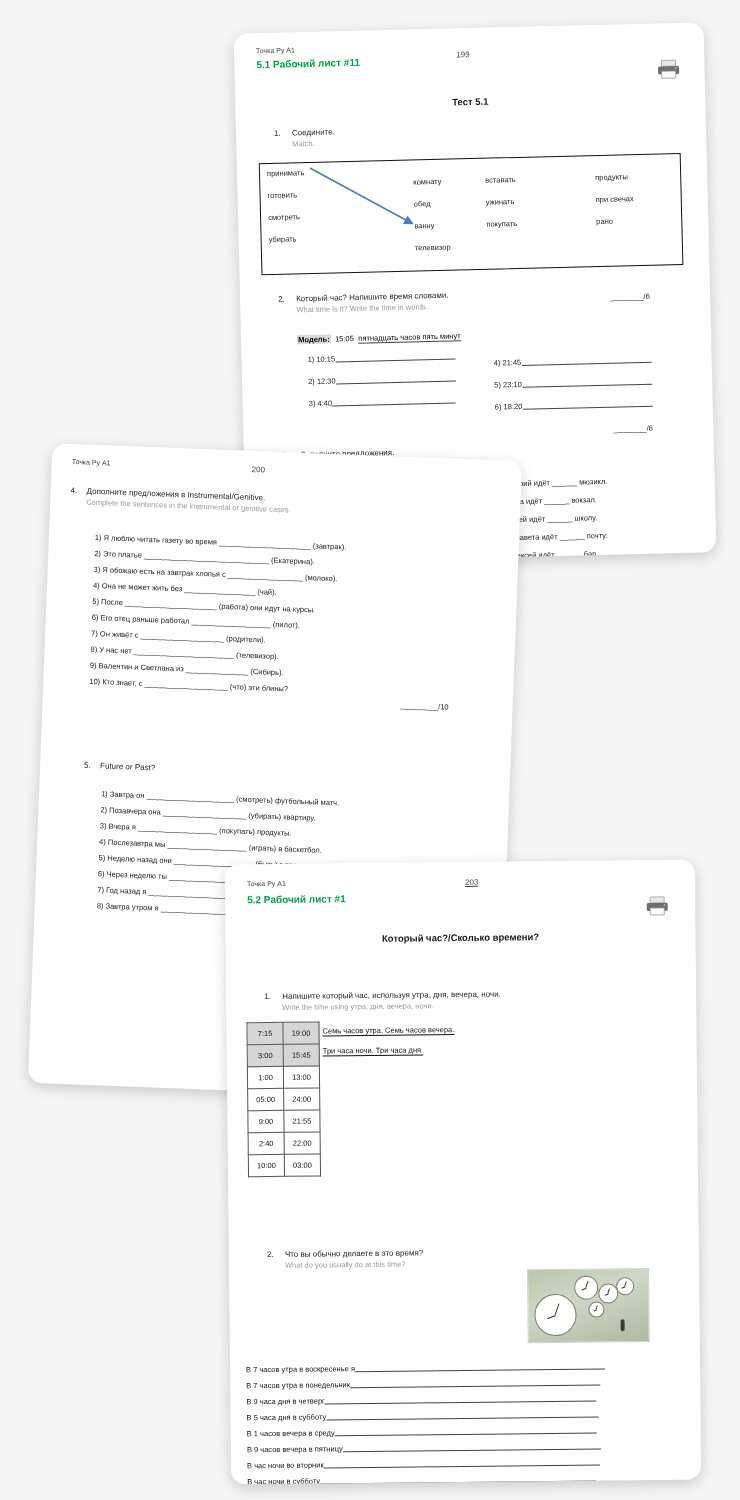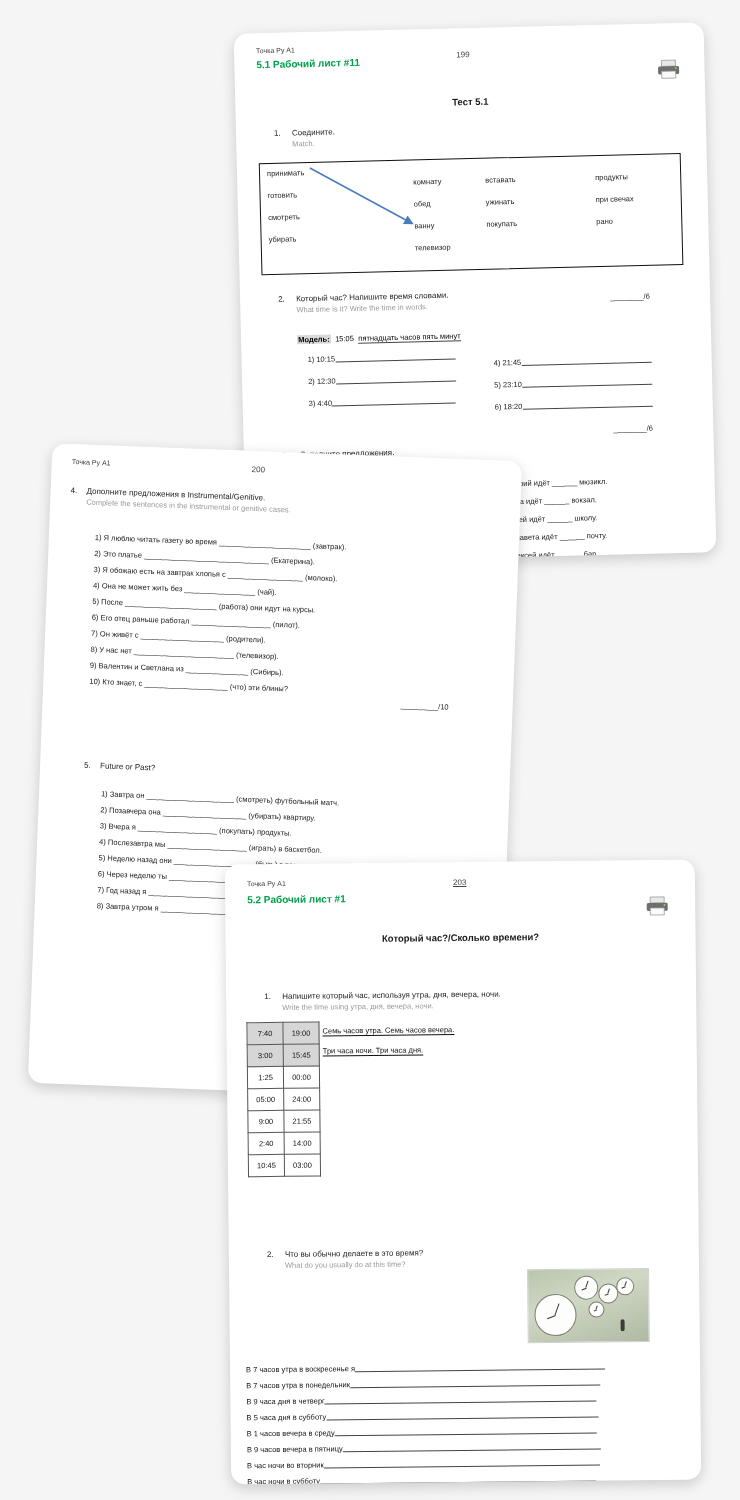--- a/index.html
+++ b/index.html
@@ -328,63 +328,63 @@
     <div class="line-item" style="left:62px; top:392px;">4)  Послезавтра мы ___________________ (играть) в баскетбол.</div>
     <div class="line-item" style="left:62px; top:408px;">5)  Неделю назад они ___________________ (быть) в театре.</div>
     <div class="line-item" style="left:62px; top:424px;">6)  Через неделю ты ___________________ (отдыхать) в Испании.</div>
     <div class="line-item" style="left:62px; top:440px;">7)  Год назад я _______________________ (изучать) португальский язык.</div>
     <div class="line-item" style="left:62px; top:456px;">8)  Завтра утром я _____________________________ с коллегами.</div>
   </div>
 
   <div class="sheet" id="sheet3">
     <div class="hdr-brand" style="left:22px; top:16px;">Точка Ру А1</div>
     <div class="hdr-title" style="left:22px; top:30px;">5.2 Рабочий лист #1</div>
-    <div class="hdr-page" style="left:228px; top:16px;text-decoration:underline;">203</div>
+    <div class="hdr-page" style="left:240px; top:16px;text-decoration:underline;">203</div>
 
     <svg class="printer" style="right:26px; top:36px;" viewBox="0 0 24 20">
       <rect x="5" y="1" width="14" height="6" fill="#e8e8e8" stroke="#9a9a9a" stroke-width="0.8"></rect>
       <rect x="1.5" y="7" width="21" height="8" rx="1.5" fill="#6e6e6e"></rect>
       <rect x="5" y="12" width="14" height="7" fill="#fafafa" stroke="#9a9a9a" stroke-width="0.8"></rect>
       <circle cx="19.3" cy="9" r="1" fill="#7ed957"></circle>
     </svg>
 
     <div class="doc-title" style="left:0; top:70px; width:470px;">Который час?/Сколько времени?</div>
 
     <div class="q-num" style="left:38px; top:128px;">1.</div>
     <div class="q-ru" style="left:56px; top:128px;">Напишите который час, используя утра, дня, вечера, ночи.</div>
     <div class="q-en" style="left:56px; top:139px;">Write the time using утра, дня, вечера, ночи.</div>
 
     <table class="clock-table" style="left:20px; top:158px;">
       <tbody>
           <tr class="shaded">
-        <td>7:40</td>
+        <td>7:15</td>
         <td>19:00</td>
       </tr>
       <tr class="shaded">
         <td>3:00</td>
         <td>15:45</td>
       </tr>
       <tr>
-        <td>1:25</td>
-        <td>00:00</td>
+        <td>1:00</td>
+        <td>13:00</td>
       </tr>
       <tr>
         <td>05:00</td>
         <td>24:00</td>
       </tr>
       <tr>
         <td>9:00</td>
         <td>21:55</td>
       </tr>
       <tr>
         <td>2:40</td>
-        <td>14:00</td>
+        <td>22:00</td>
       </tr>
       <tr>
-        <td>10:45</td>
+        <td>10:00</td>
         <td>03:00</td>
       </tr>
     </tbody>
       </table>
 
     <div class="answer-line" style="left:96px; top:163px;">Семь часов утра. Семь часов вечера.</div>
     <div class="answer-line" style="left:96px; top:183px;">Три часа ночи. Три часа дня.</div>
 
     <div class="q-num" style="left:38px; top:386px;">2.</div>
     <div class="q-ru" style="left:56px; top:386px;">Что вы обычно делаете в это время?</div>

